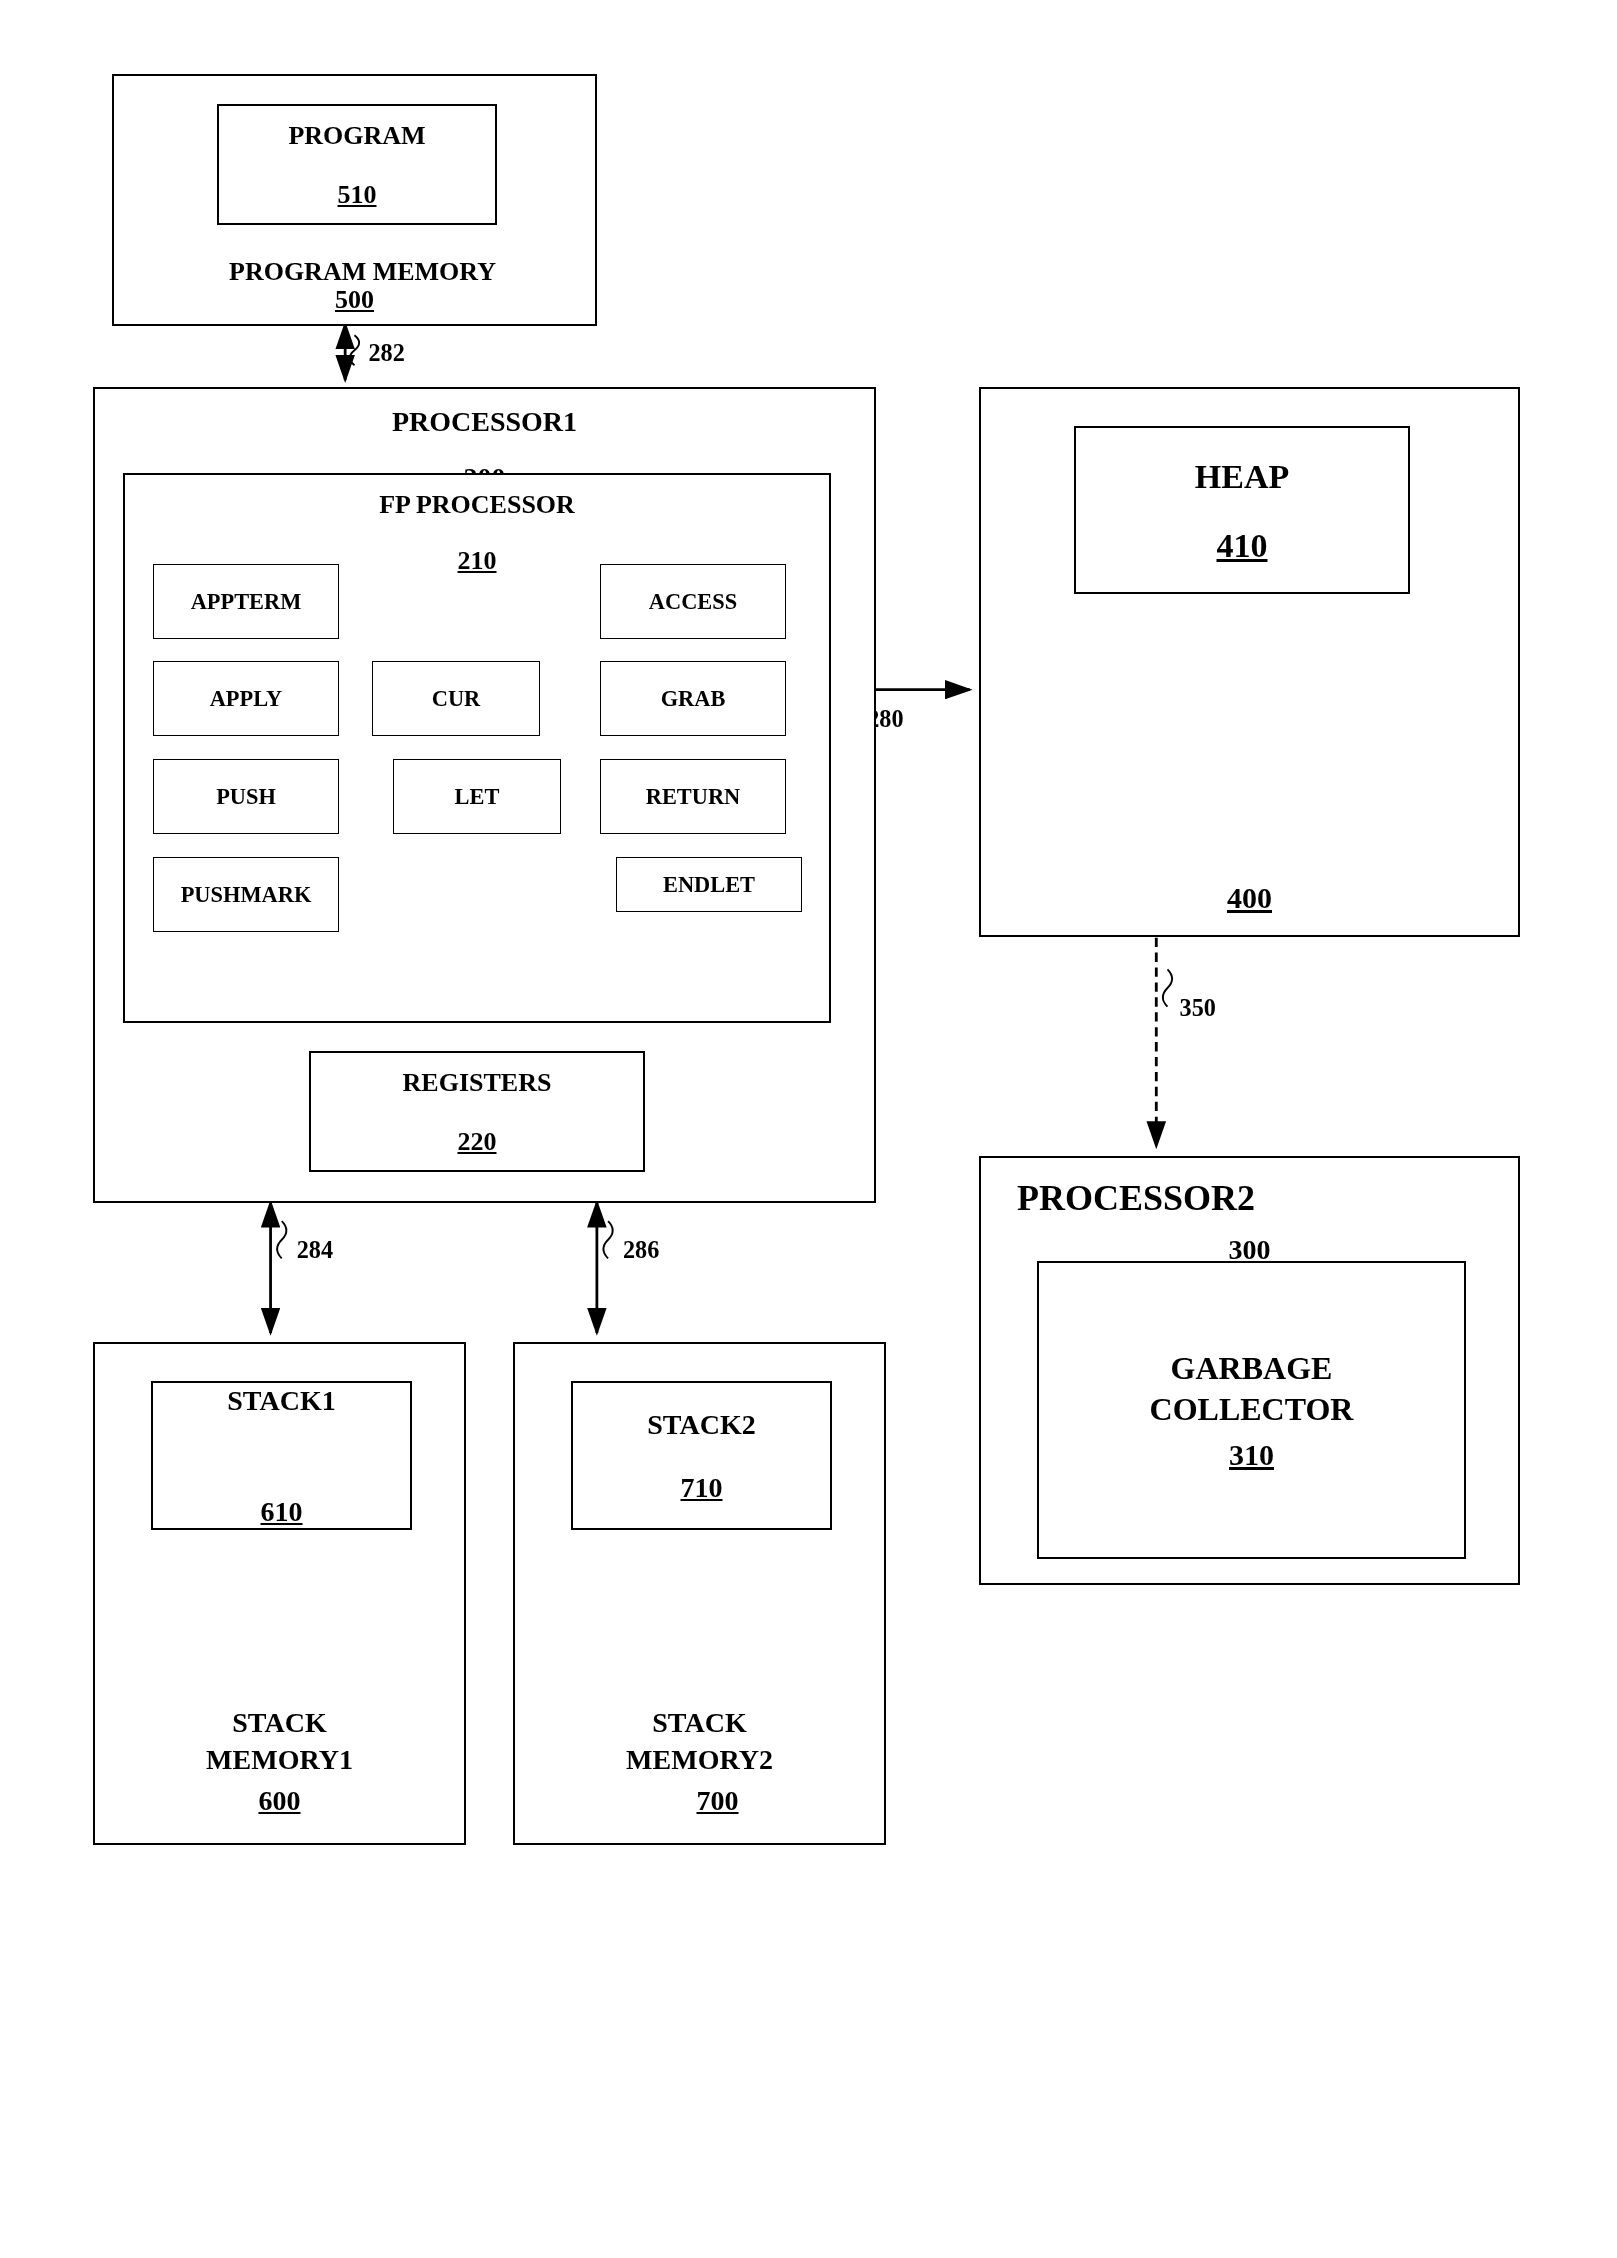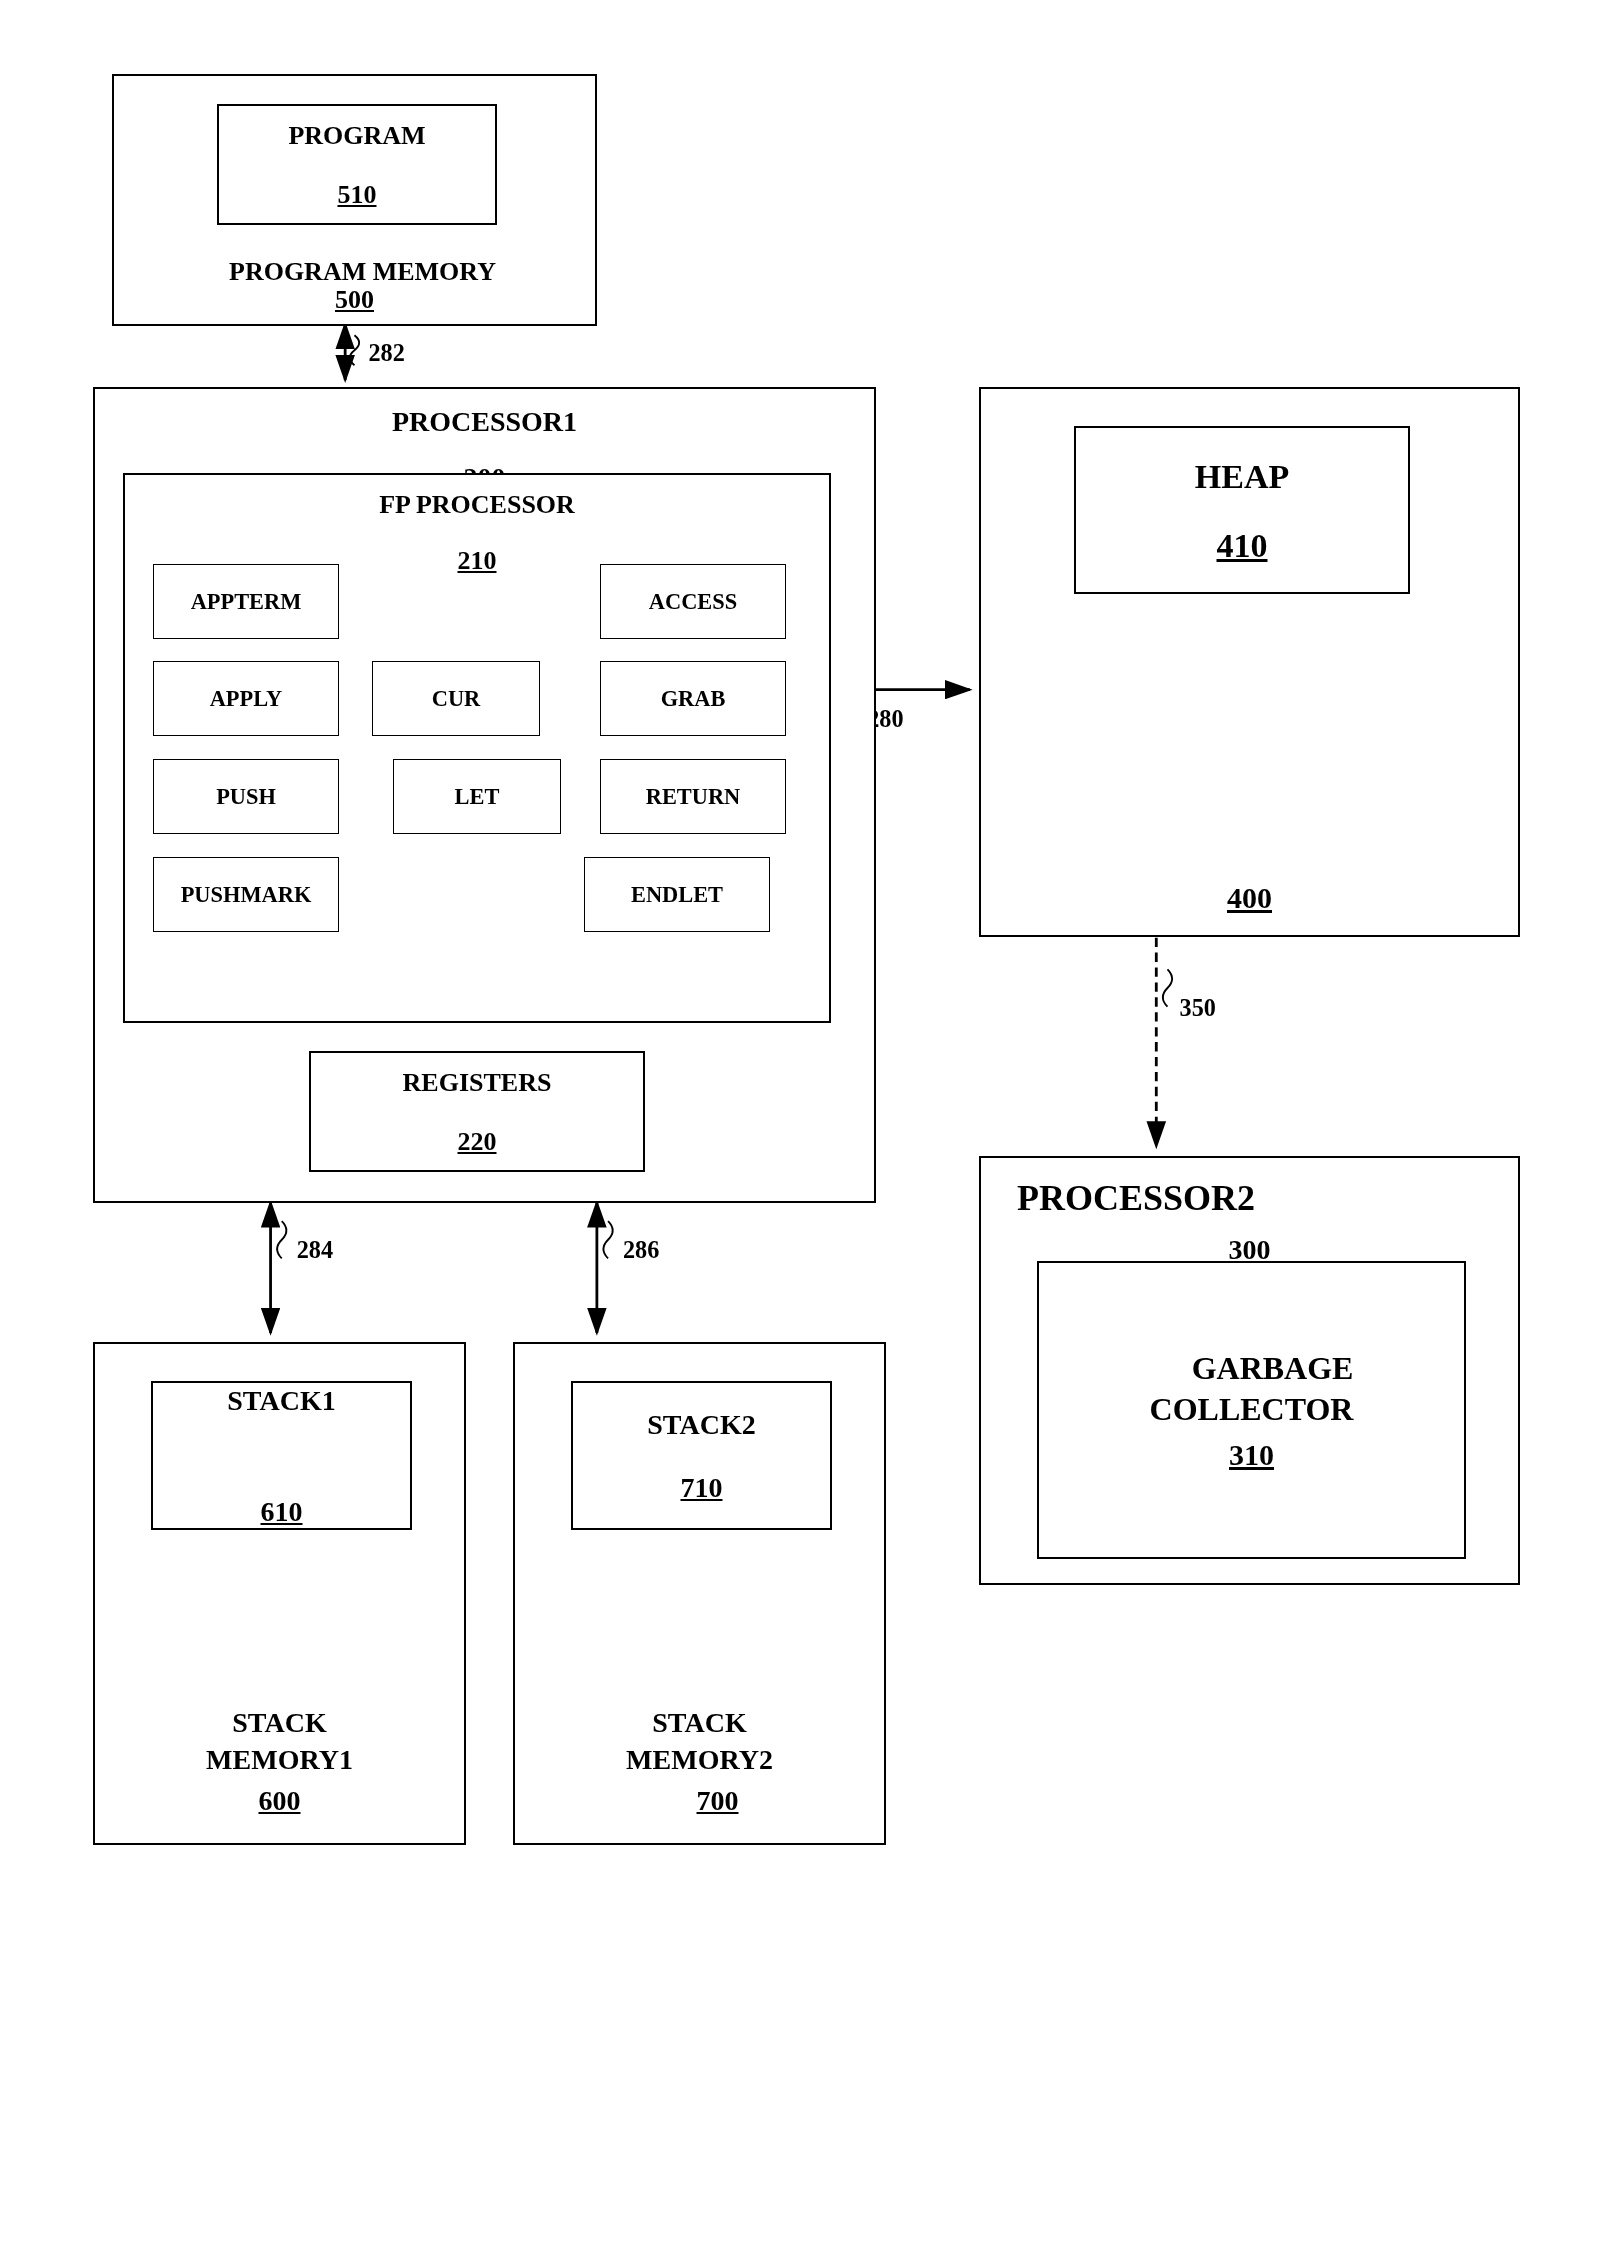--- a/index.html
+++ b/index.html
@@ -156,21 +156,21 @@
       <div class="instr-box" style="position:absolute; left:247px; top:284px; width:168px; height:75px;margin-left:21px;">
         <div class="instr-label">LET</div>
       </div>
       <div class="instr-box" style="position:absolute; left:475px; top:284px; width:186px; height:75px;">
         <div class="instr-label">RETURN</div>
       </div>
 
       <div class="instr-box" style="position:absolute; left:28px; top:382px; width:186px; height:75px;">
         <div class="instr-label">PUSHMARK</div>
       </div>
-      <div class="instr-box" style="position:absolute; left:459px; top:382px; width:186px; height:75px;">
+      <div class="instr-box" style="position:absolute; left:491px; top:382px; width:186px; height:55px;">
         <div class="instr-label">ENDLET</div>
       </div>
     </div>
 
     <div class="box" style="position:absolute; left:214px; top:662px; width:336px; height:121px;">
       <div class="box-label" style="font-size:26px;">REGISTERS</div>
       <div class="box-number" style="font-size:26px;">220</div>
     </div>
   </div>
 
@@ -181,21 +181,21 @@
       <div class="box-number" style="font-size:34px;">410</div>
     </div>
     <div class="box-number" style="position:absolute; bottom:20.5px; left:0; right:0; text-align:center; font-size:30px;">400</div>
   </div>
 
   <div class="box" style="left:923px; top:1119px; width:541px; height:429px;">
     <div class="box-label" style="position:absolute; top:17px; left:0; right:0; text-align:left; font-size:36px;margin-left:36px;">PROCESSOR2</div>
     <div class="box-number" style="position:absolute; top:48px; left:0; right:0; text-align:center; font-size:28px;">300</div>
 
     <div class="box" style="position:absolute; left:56px; top:103px; width:429px; height:298px;">
-      <div class="box-label" style="font-size:32px; text-align:right; line-height:1.3;">GARBAGE<br>COLLECTOR</div>
+      <div class="box-label" style="font-size:32px; text-align:center; line-height:1.3;">GARBAGE<br>COLLECTOR</div>
       <div class="box-number" style="font-size:30px; margin-top:7.5px;">310</div>
     </div>
   </div>
 
   <div class="box" style="left:37px; top:1305px; width:373px; height:503px;">
 
     <div class="box" style="position:absolute; left:56px; top:37px; width:261px; height:149px;justify-content:space-between;">
       <div class="box-label" style="font-size:28px;">STACK1</div>
       <div class="box-number" style="font-size:28px;">610</div>
     </div>

